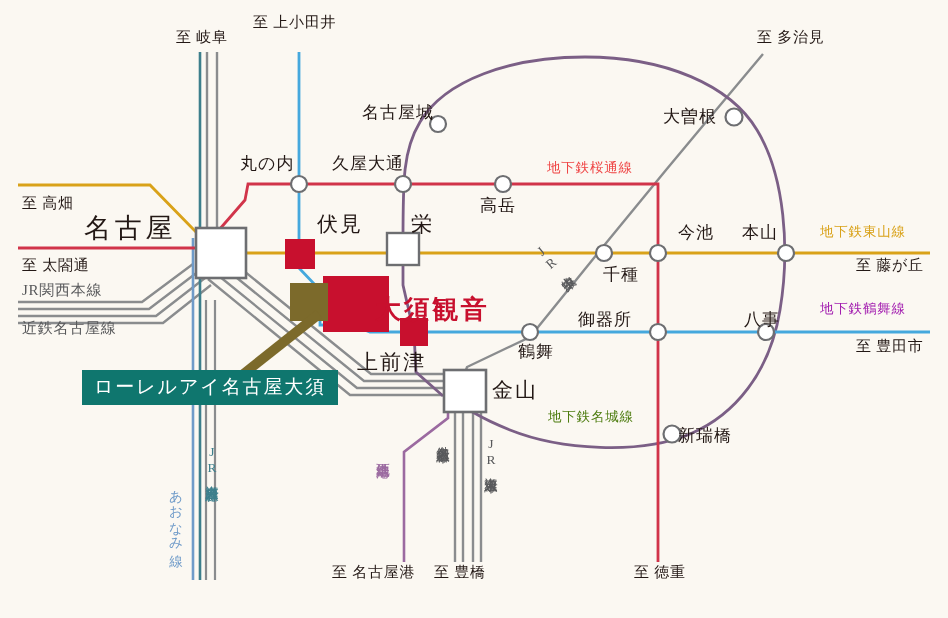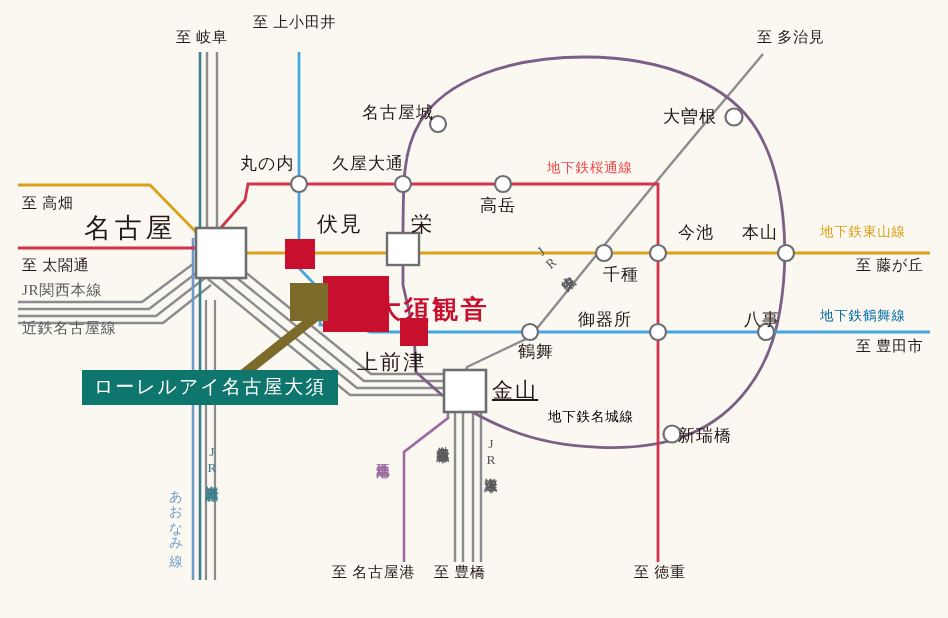--- a/index.html
+++ b/index.html
@@ -170,27 +170,27 @@
   <div class="lbl station-label" style="left:663px;top:108px;">大曽根</div>
   <div class="lbl station-label mid" style="left:317px;top:214px;">伏見</div>
   <div class="lbl station-label mid" style="left:411px;top:214px;">栄</div>
   <div class="lbl station-label" style="left:678px;top:224px;">今池</div>
   <div class="lbl station-label" style="left:742px;top:224px;">本山</div>
   <div class="lbl station-label" style="left:603px;top:266px;">千種</div>
   <div class="lbl station-label" style="left:578px;top:311px;">御器所</div>
   <div class="lbl station-label" style="left:744px;top:311px;text-align:center;">八事</div>
   <div class="lbl station-label" style="left:518px;top:343px;">鶴舞</div>
   <div class="lbl station-label mid" style="left:357px;top:352px;">上前津</div>
-  <div class="lbl station-label mid" style="left:492px;top:380px;text-decoration:underline;">金山</div>
+  <div class="lbl station-label mid" style="left:492px;top:380px;">金山</div>
   <div class="lbl station-label" style="left:678px;top:427px;">新瑞橋</div>
 
   <div class="lbl line-name" style="left:547px;top:161px;color:#ef4444;">地下鉄桜通線</div>
   <div class="lbl line-name" style="left:820px;top:225px;color:#d9a219;">地下鉄東山線</div>
-  <div class="lbl line-name" style="left:820px;top:309px;color:#0369a1;">地下鉄鶴舞線</div>
-  <div class="lbl line-name" style="left:548px;top:410px;color:#000000;">地下鉄名城線</div>
+  <div class="lbl line-name" style="left:820px;top:302px;color:#a21caf;">地下鉄鶴舞線</div>
+  <div class="lbl line-name" style="left:548px;top:410px;color:#4d7c0f;">地下鉄名城線</div>
 
   <div class="lbl line-name-gray vert" style="left:169px;top:480px;color:#6f9bc9;">あおなみ線</div>
   <div class="lbl line-name-gray vert" style="left:205px;top:444px;color:#3d7f8c;">JR東海道新幹線</div>
   <div class="lbl line-name-gray vert" style="left:376px;top:452px;color:#9b6aa0;">地下鉄名港線</div>
   <div class="lbl line-name-gray vert" style="left:436px;top:436px;">名鉄名古屋本線</div>
   <div class="lbl line-name-gray vert" style="left:484px;top:436px;">JR東海道本線</div>
 
   <div class="lbl line-name-gray vert rot" style="left:531px;top:250px;transform:rotate(-40deg);">JR中央本線</div>
 
   <div class="poi-label" style="left:375px;top:283px;margin-top:14px;">大須観音</div>

